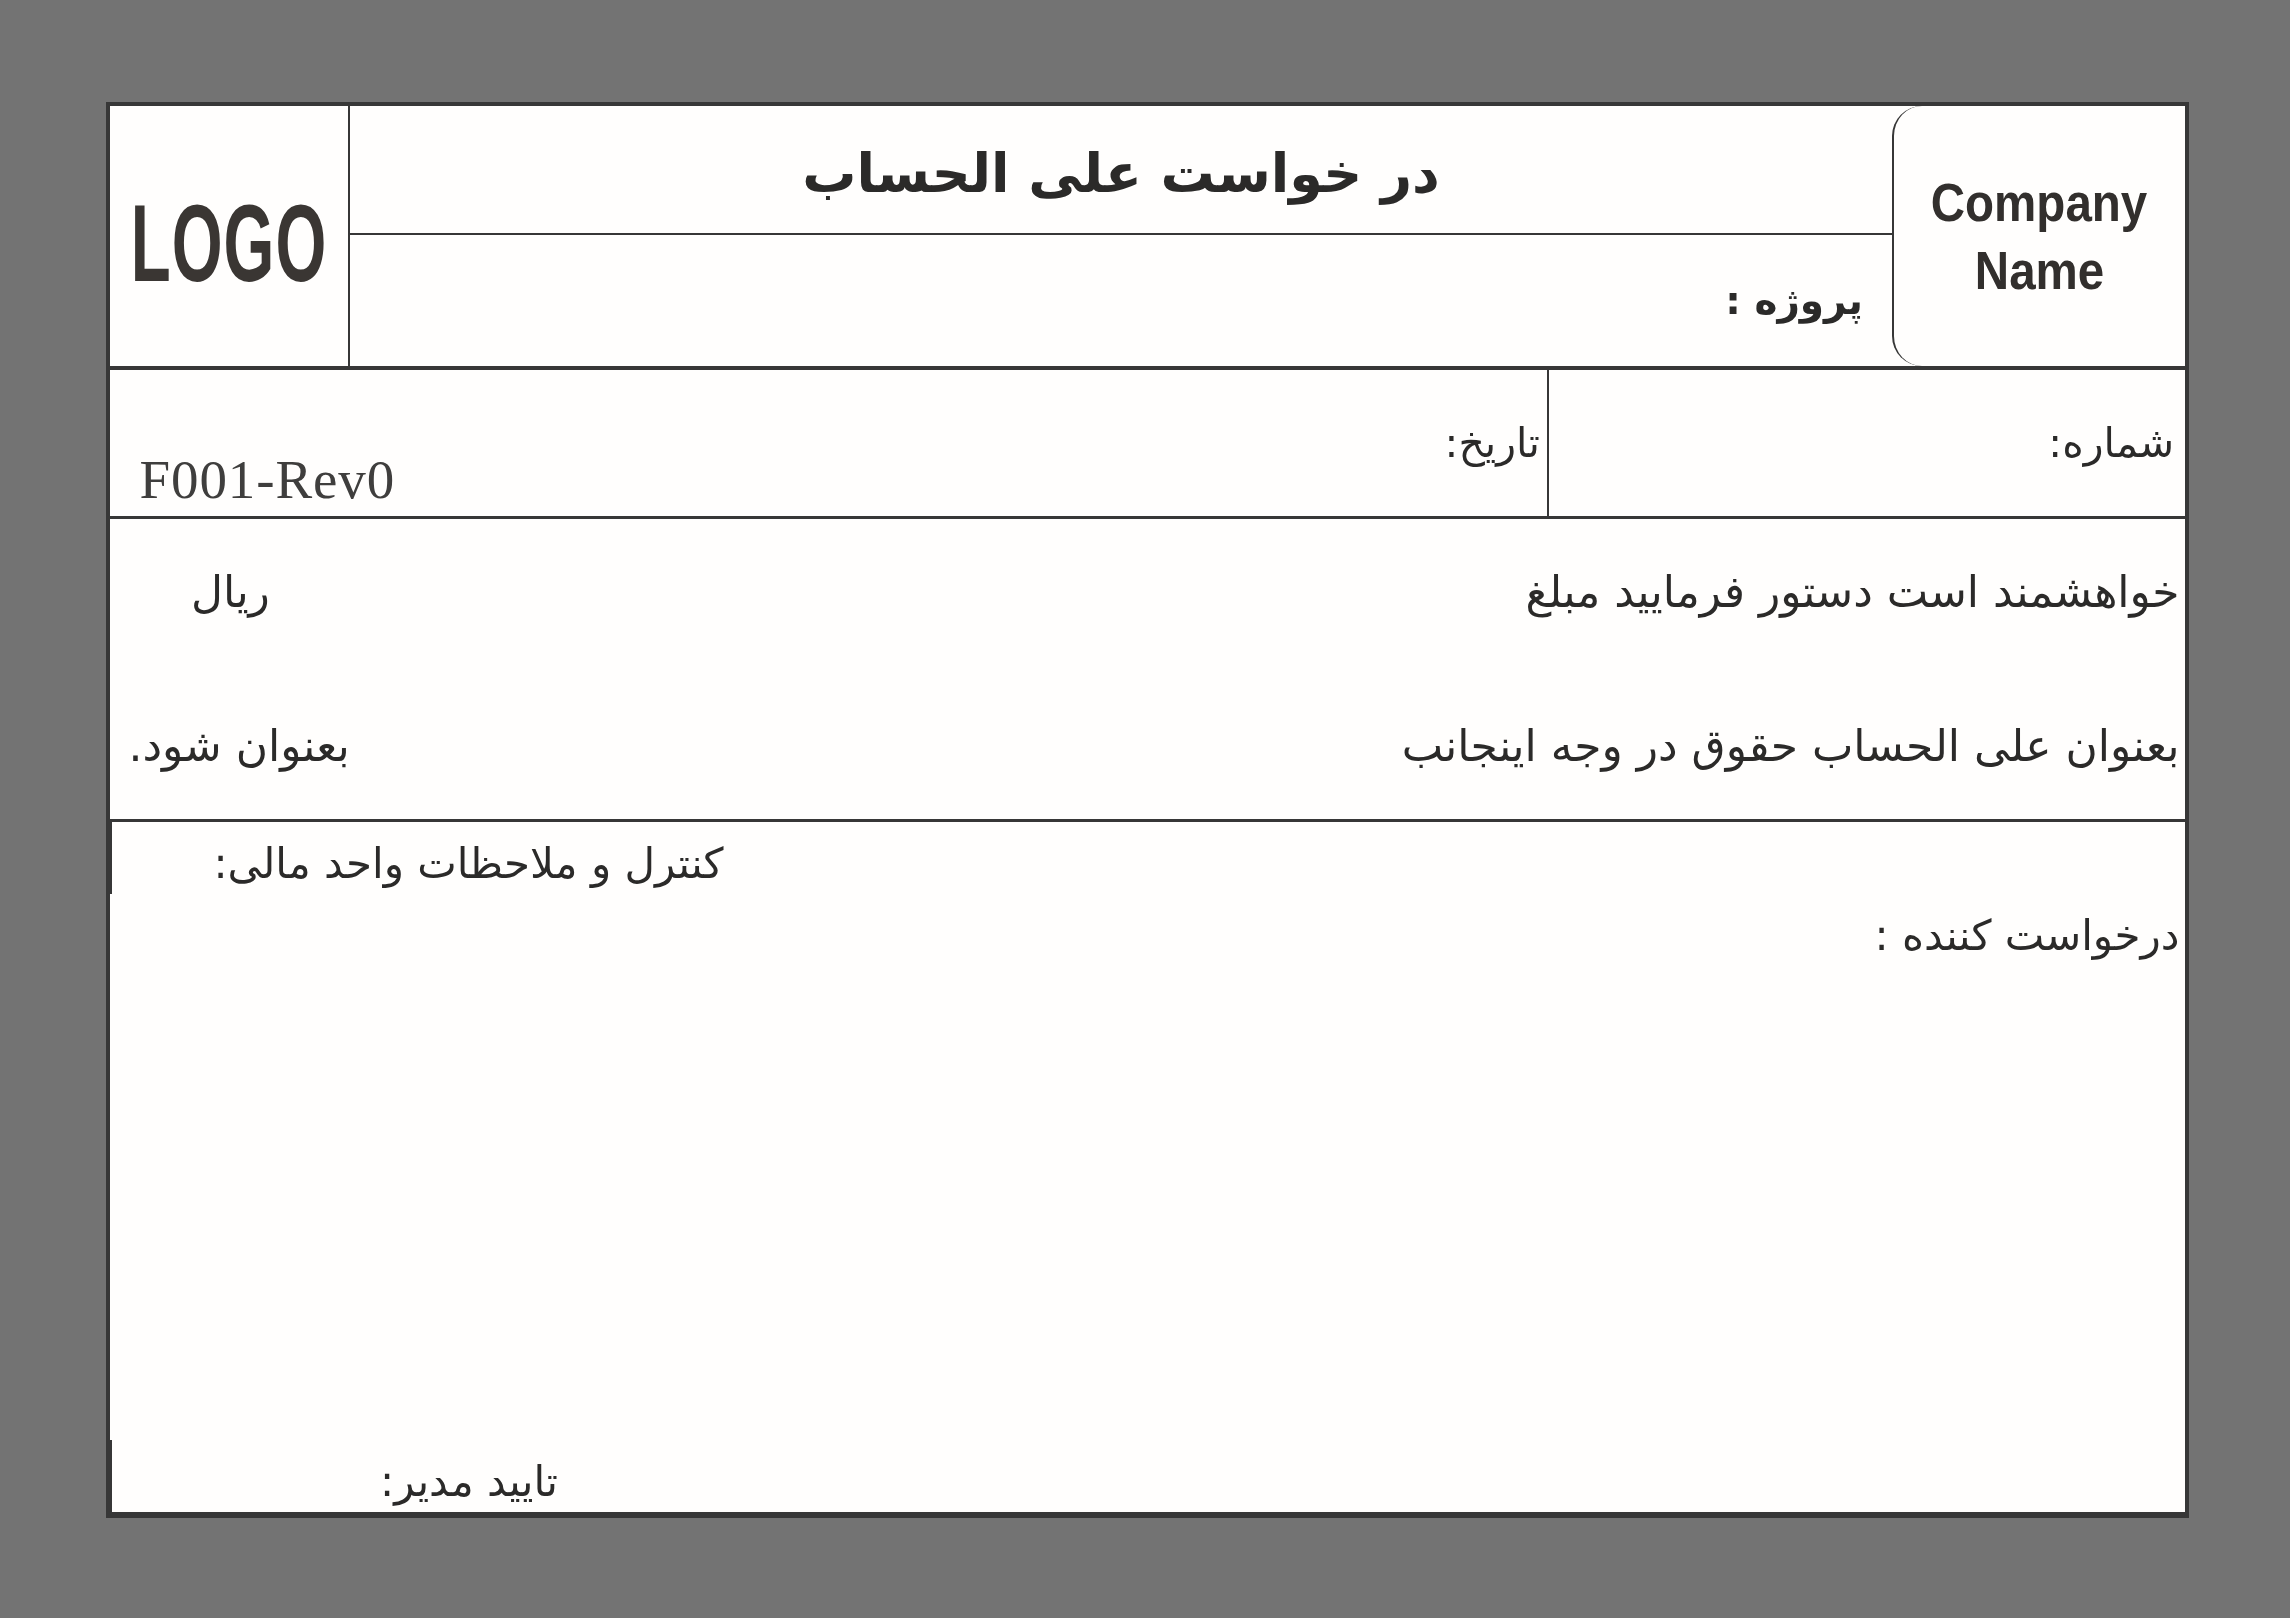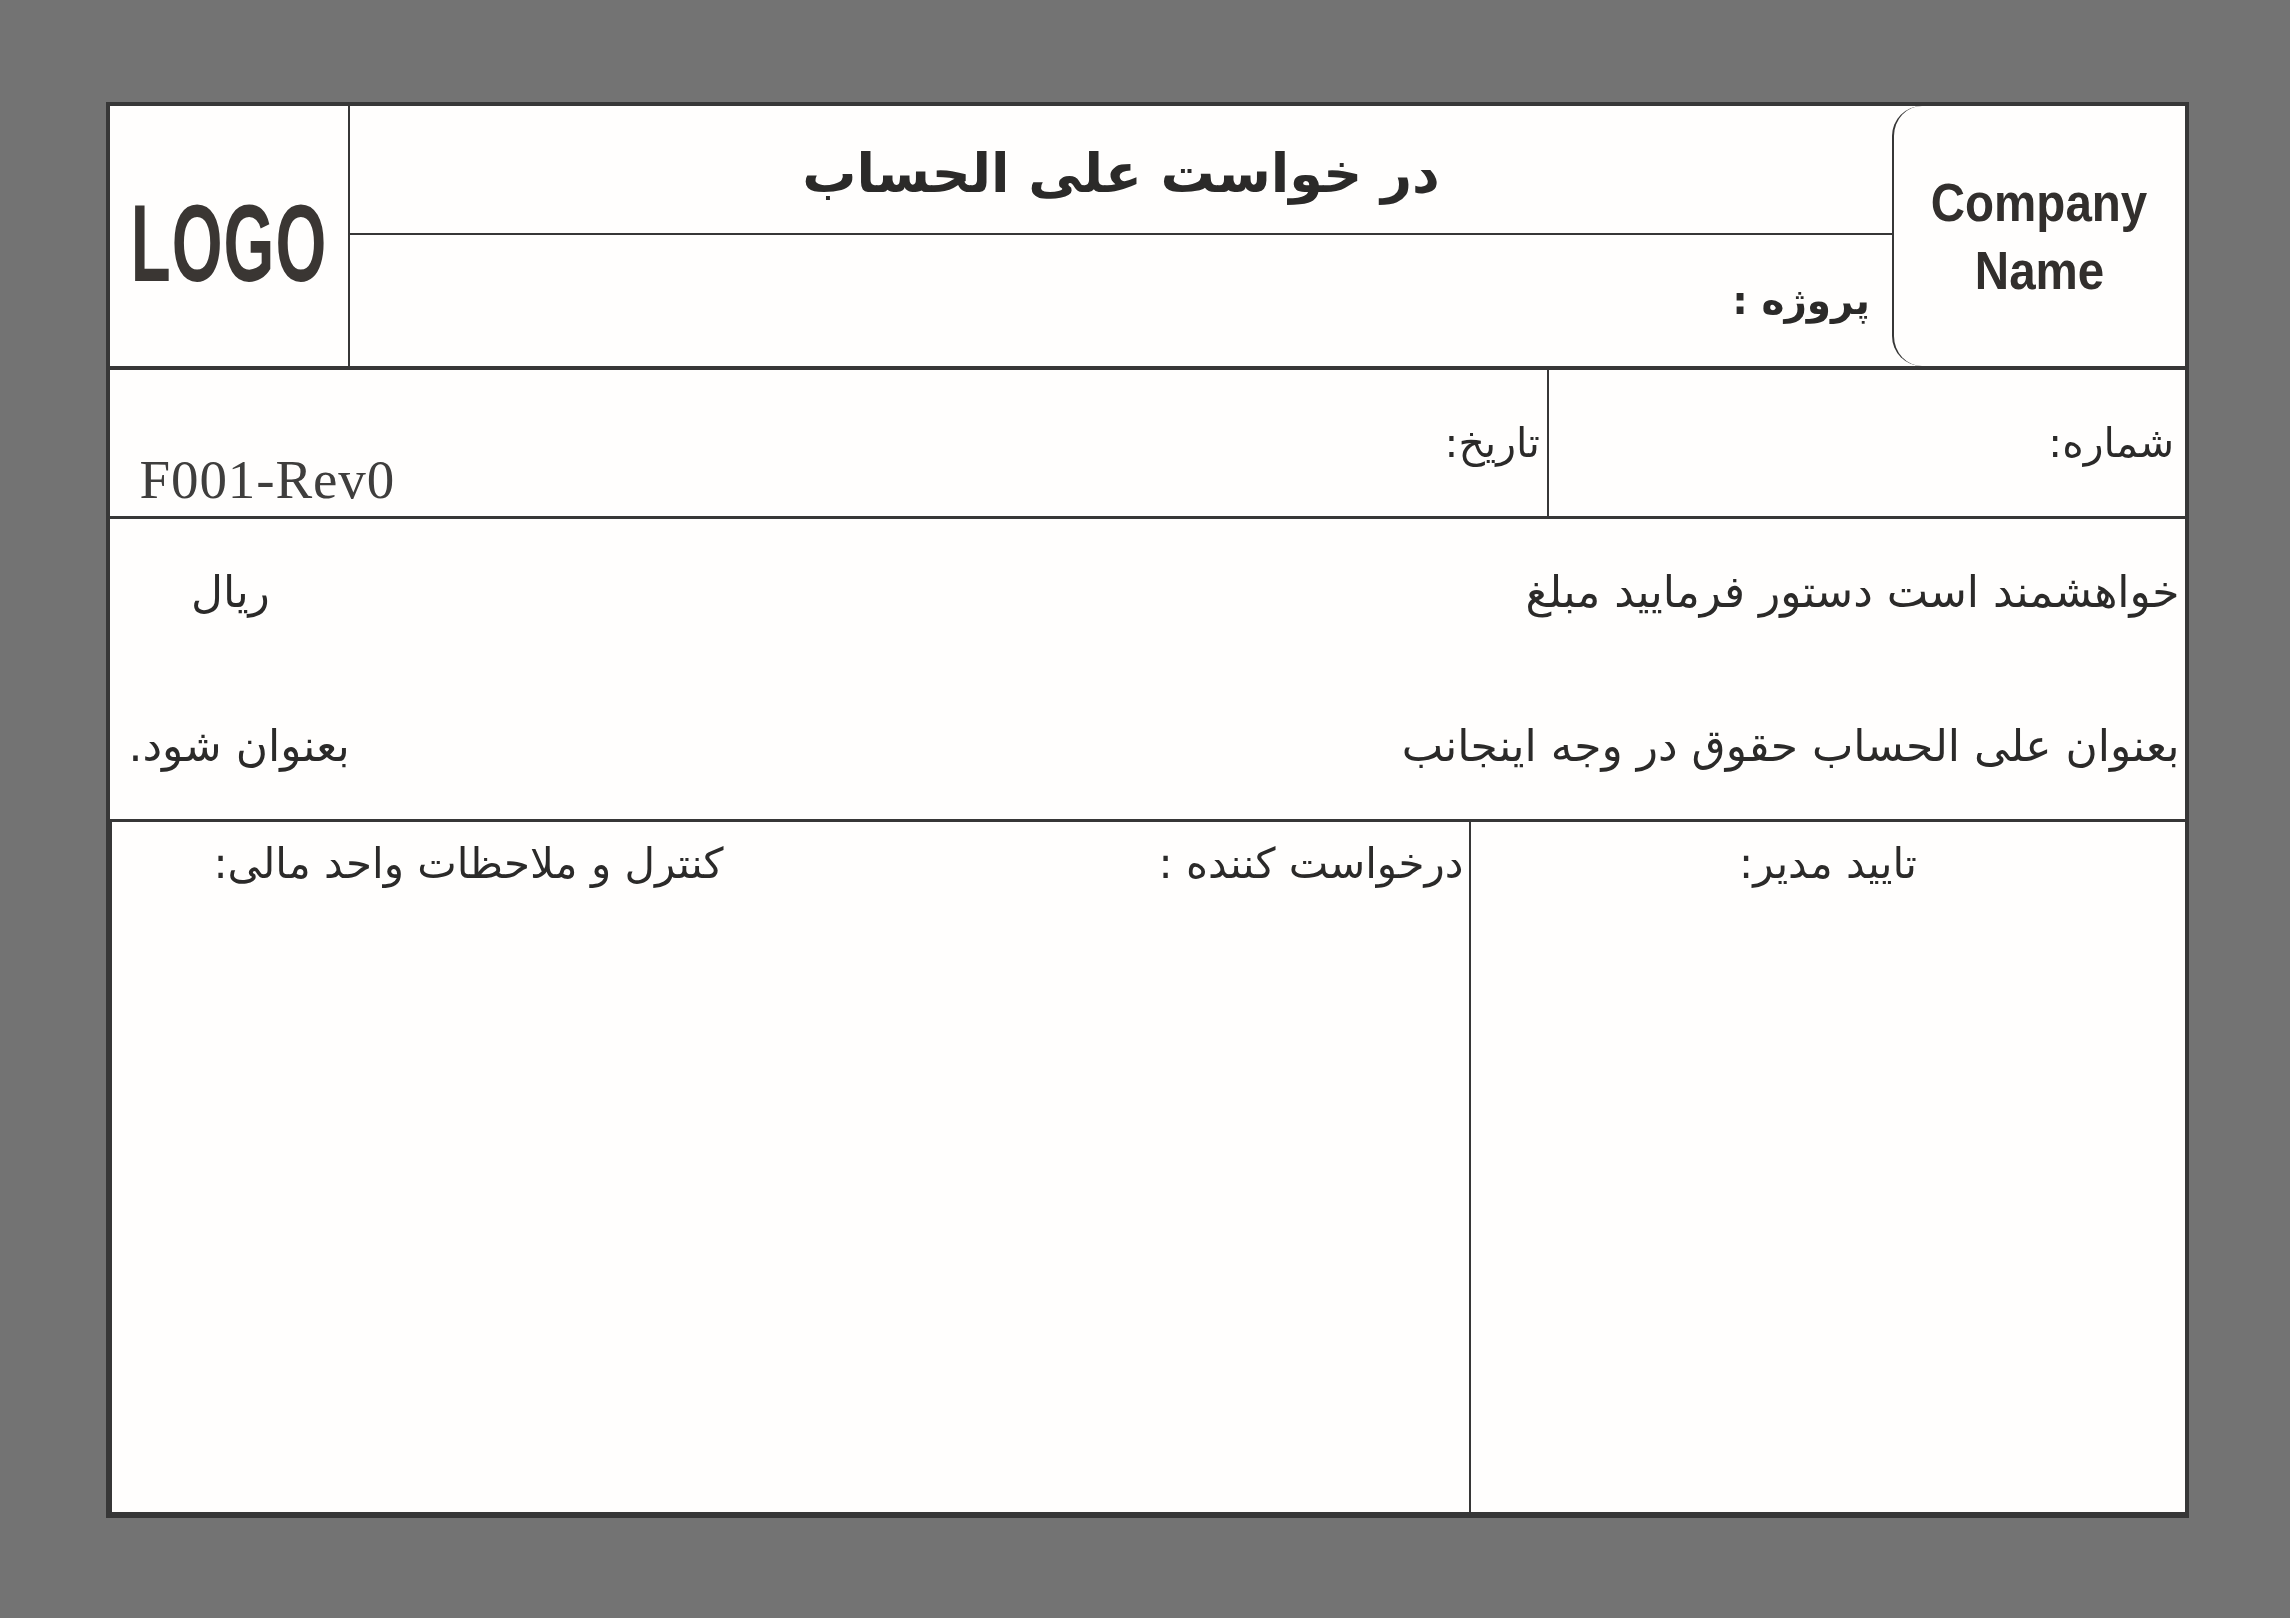--- a/index.html
+++ b/index.html
@@ -40,21 +40,21 @@
     height:127px;border-bottom:2.8px solid #373737;box-sizing:content-box;
     display:flex;align-items:center;justify-content:center;flex:none;
   }
   .form-title{
     font-size:54px;font-weight:bold;line-height:1;
     padding-top:9.2px;
     color:#2b2a29;
   }
   .project-cell{
     flex:1;direction:rtl;display:flex;align-items:center;
-    padding:0 22px;
+    padding:0 29px;
     border-radius:10px;
   }
   .project-label{font-size:39px;font-weight:bold;white-space:nowrap;}
   .fill-flex{flex:1;align-self:stretch;}
   .company-cell{
     width:291px;border-left:2.8px solid #373737;box-sizing:content-box;
     display:flex;flex-direction:column;align-items:center;justify-content:center;flex:none;border-radius:30px;
   }
   .company-line{
     font-family:"Liberation Sans",sans-serif;
@@ -95,21 +95,21 @@
   .req-right{white-space:nowrap;}
   .req-left{white-space:nowrap;}
   .rial{margin-left:81px;}
   .paid{margin-left:18.5px;}
   .sig-cell{box-sizing:content-box;direction:rtl;padding-top:13px;display:flex;flex-direction:column;}
   .finance-cell{width:713px;border-left:2.8px solid #373737;text-align:center;flex:none;}
   .manager-cell{width:714px;border-left:2.8px solid #373737;text-align:center;flex:none;}
   .requester-cell{flex:1;text-align:right;padding-right:5.5px;}
   .sig-label{font-size:42px;line-height:1.4;}
   .sig-space{flex:1;}
-  .row4-ltr{flex:1;display:flex;flex-direction:row;min-height:0;}
+  .row4-ltr{flex:1;display:flex;flex-direction:column;min-height:0;}
 </style>
 </head>
 <body>
 
 <div class="page">
   <div class="form">
 
     <div class="row1">
       <div class="logo-cell">
         <span class="logo-text">LOGO</span>

